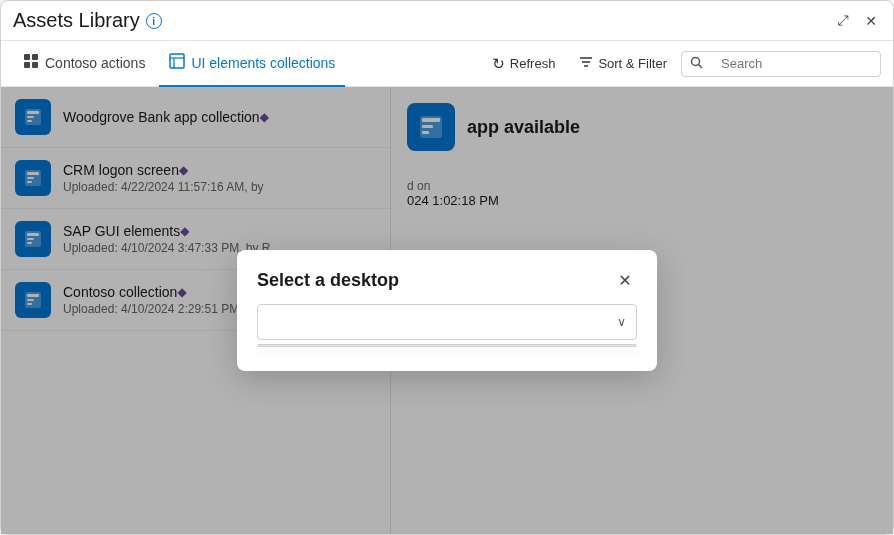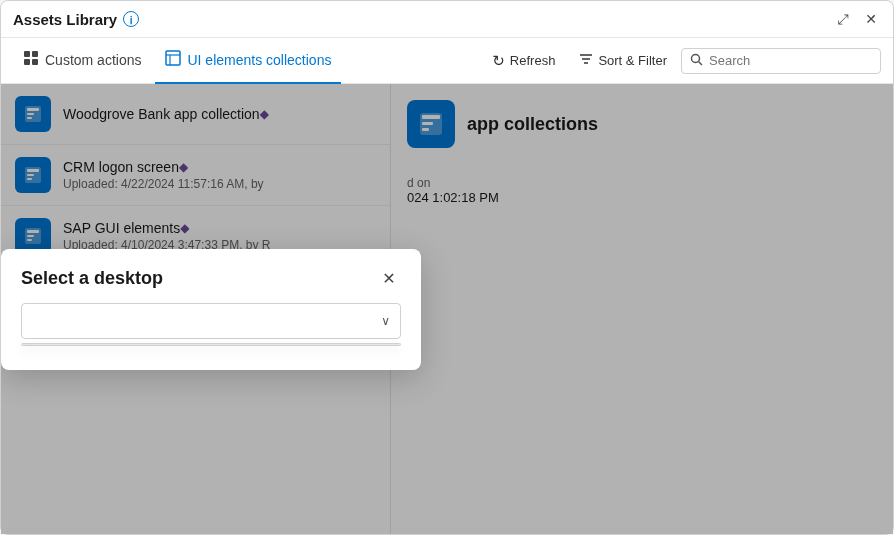--- a/index.html
+++ b/index.html
@@ -26,22 +26,22 @@
     .title-bar {
       display: flex;
       align-items: center;
       padding: 8px 12px;
       border-bottom: 1px solid #e5e5e5;
       background: #fff;
       border-radius: 8px 8px 0 0;
     }
 
     .title-text {
-      font-size: 15px;
-      font-weight: 700;
+      font-size: 20px;
+      font-weight: 400;
       color: #1a1a1a;
       margin-right: 6px;
     }
 
     .info-icon {
       width: 16px;
       height: 16px;
       border-radius: 50%;
       border: 1.5px solid #0078d4;
       color: #0078d4;
@@ -120,21 +120,21 @@
       color: #333;
       border-radius: 4px;
     }
 
     .search-box {
       display: flex;
       align-items: center;
       border: 1px solid #d0d0d0;
       border-radius: 4px;
       padding: 4px 8px;
-      gap: 6px;
+      gap: 18px;
       width: 200px;
     }
     .search-box input {
       border: none;
       outline: none;
       font-size: 13px;
       width: 100%;
       color: #333;
     }
     .search-icon-inner { color: #555; font-size: 13px; }
@@ -224,20 +224,21 @@
     .detail-label { font-size: 12px; color: #666; }
     .detail-value { font-size: 13px; color: #1a1a1a; }
 
     
     .modal-overlay {
       position: absolute;
       top: 0; left: 0; right: 0; bottom: 0;
       background: rgba(0,0,0,0.3);
       display: flex;
       align-items: center;
+      justify-content: center;
       z-index: 100;
     }
 
     .modal {
       background: #fff;
       border-radius: 8px;
       box-shadow: 0 8px 32px rgba(0,0,0,0.2);
       width: 420px;
       padding: 0;
       position: relative;
@@ -348,21 +349,21 @@
   <div class="toolbar">
     <div class="tab">
       <span class="tab-icon">
         <svg width="16" height="16" viewBox="0 0 16 16" fill="currentColor">
           <rect x="1" y="1" width="6" height="6" rx="1" fill="currentColor"></rect>
           <rect x="9" y="1" width="6" height="6" rx="1" fill="currentColor"></rect>
           <rect x="1" y="9" width="6" height="6" rx="1" fill="currentColor"></rect>
           <rect x="9" y="9" width="6" height="6" rx="1" fill="currentColor"></rect>
         </svg>
       </span>
-      <span>Custom actions</span>
+      <span>Contoso actions</span>
     </div>
     <div class="tab active">
       <span class="tab-icon">
         <svg width="16" height="16" viewBox="0 0 16 16" fill="currentColor">
           <rect x="1" y="1" width="14" height="14" rx="1" fill="none" stroke="currentColor" stroke-width="1.5"></rect>
           <line x1="1" y1="5" x2="15" y2="5" stroke="currentColor" stroke-width="1.2"></line>
           <line x1="5" y1="5" x2="5" y2="15" stroke="currentColor" stroke-width="1.2"></line>
         </svg>
       </span>
       <span>UI elements collections</span>
@@ -474,21 +475,21 @@
       <div style="display:flex; align-items:center; gap:12px; margin-bottom:16px;">
         <div class="detail-icon">
           <svg width="28" height="28" viewBox="0 0 28 28" fill="white">
               <rect x="3" y="3" width="22" height="22" rx="3" fill="rgba(255,255,255,0.3)"></rect>
               <rect x="5" y="5" width="18" height="4" rx="1" fill="white"></rect>
               <rect x="5" y="12" width="11" height="3" rx="1" fill="white"></rect>
               <rect x="5" y="18" width="7" height="3" rx="1" fill="white"></rect>
             </svg>
         </div>
         <div>
-          <div class="detail-panel-header">app collections</div>
+          <div class="detail-panel-header">app available</div>
         </div>
       </div>
       <div class="detail-field">
         <div class="detail-label">d on</div>
         <div class="detail-value">024 1:02:18 PM</div>
       </div>
     </div>
 
     <div class="modal-overlay">
       <div class="modal">

